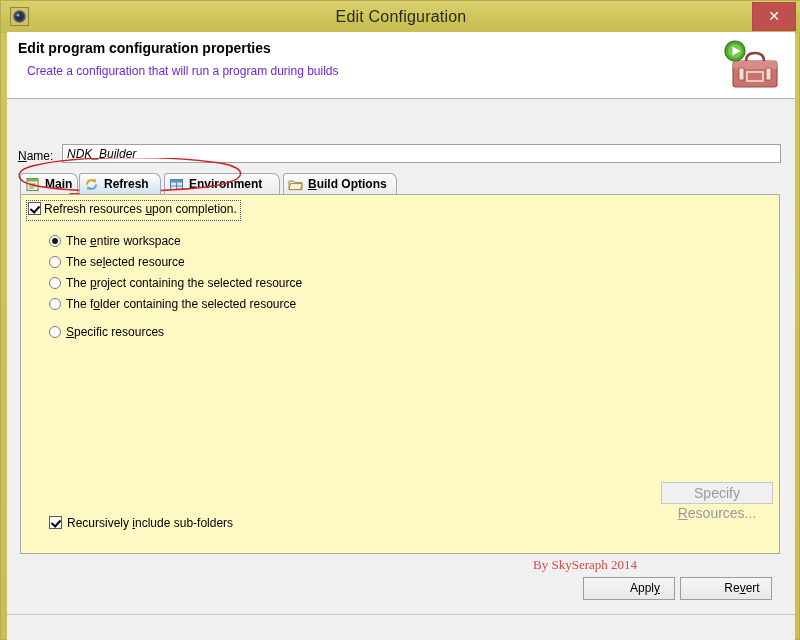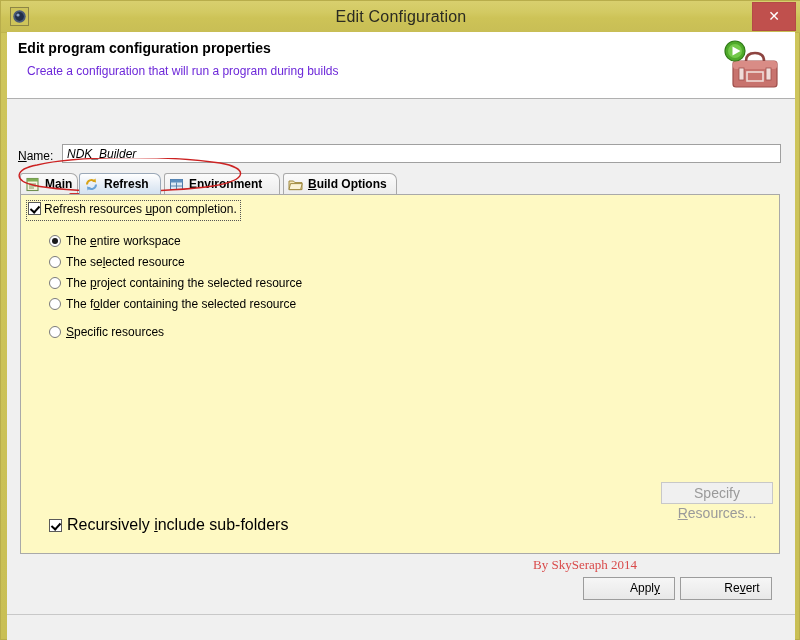--- a/index.html
+++ b/index.html
@@ -240,21 +240,21 @@
     width: 6px; height: 6px;
     border-radius: 50%;
     background: #1a1a1a;
   }
   .radio-label { margin-left: 5px; }
 
   #recursive-row {
     position: absolute;
     left: 28px; top: 321px;
     white-space: nowrap;
-    font-size: 16px;
+    font-size: 12px;
     cursor: pointer;
   }
 
   #specify-resources-button {
     position: absolute;
     left: 640px; top: 287px;
     width: 112px; height: 22px;
     box-sizing: border-box;
     background: #f0f0f0;
     border: 1px solid #c8c8c8;

